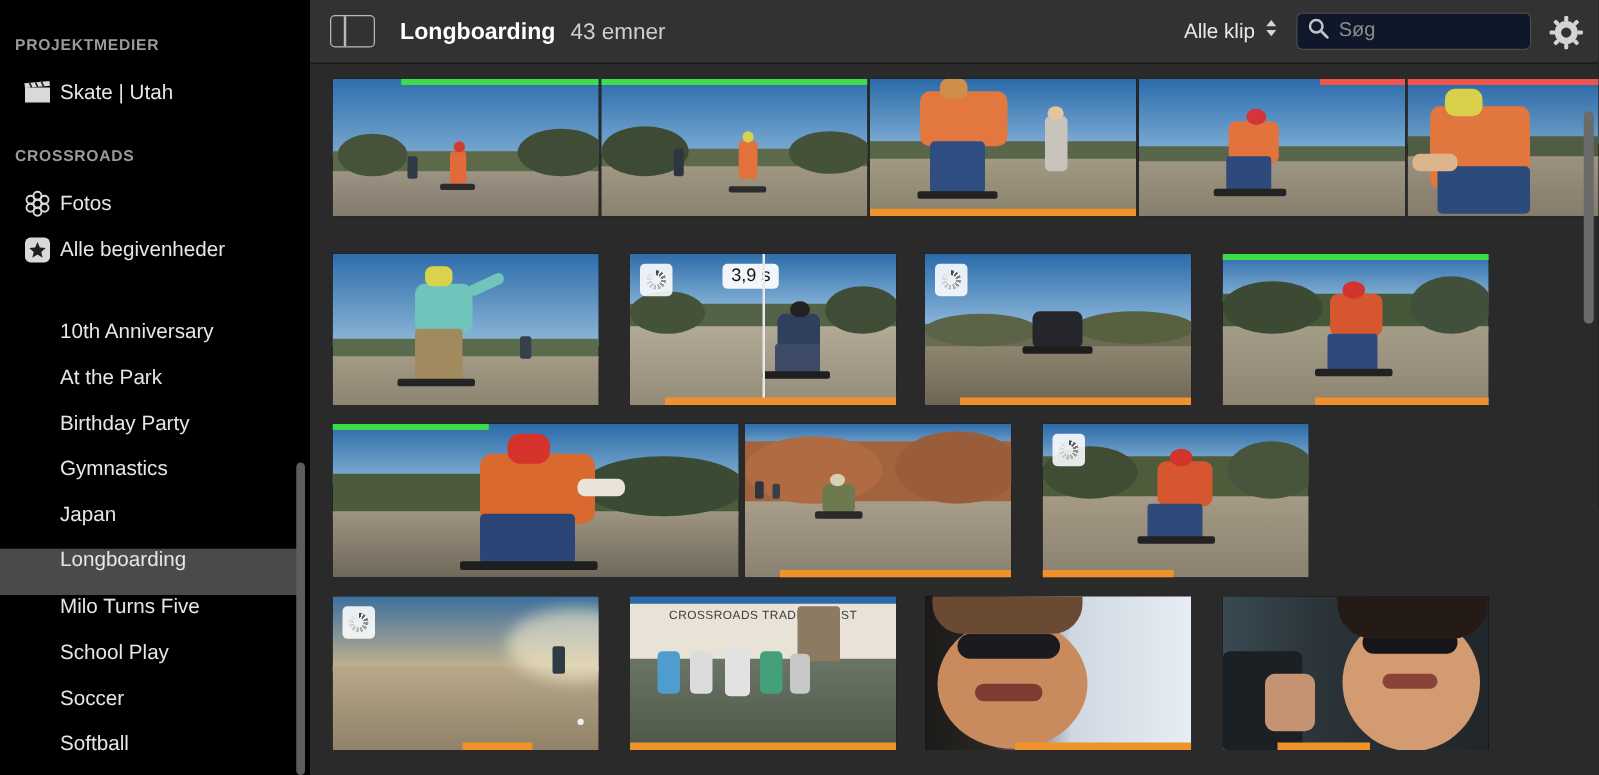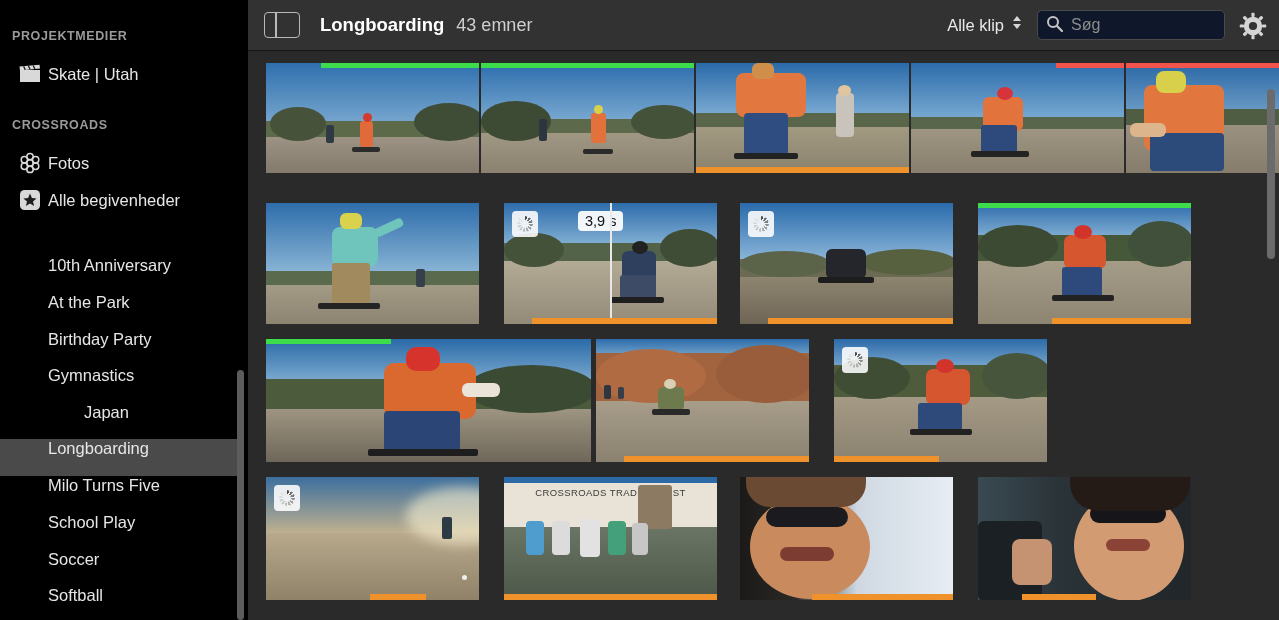--- a/index.html
+++ b/index.html
@@ -347,21 +347,21 @@
     </div>
     <div class="sb-sub" style="top:293px;">
       <span>At the Park</span>
     </div>
     <div class="sb-sub" style="top:366px;">
       <span>Gymnastics</span>
     </div>
     <div class="sb-sub" style="top:330px;">
       <span>Birthday Party</span>
     </div>
-    <div class="sb-sub" style="top:403px;margin-left:36px;">
+    <div class="sb-sub" style="top:403px;">
       <span>Japan</span>
     </div>
     <div class="sb-sub selected" style="top:439px;">
       <span>Longboarding</span>
     </div>
     <div class="sb-sub" style="top:476px;">
       <span>Milo Turns Five</span>
     </div>
     <div class="sb-sub" style="top:550px;">
       <span>Soccer</span>

